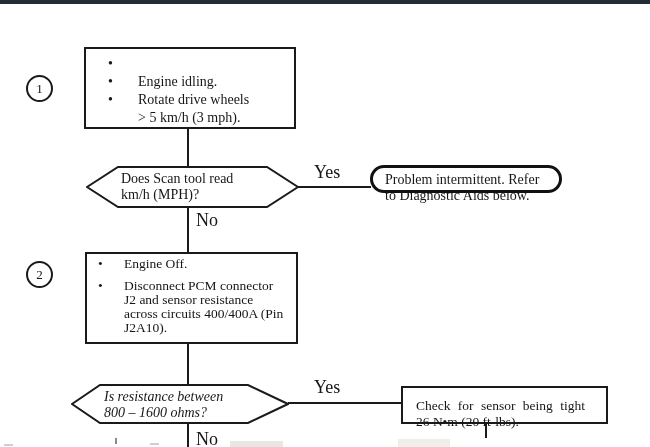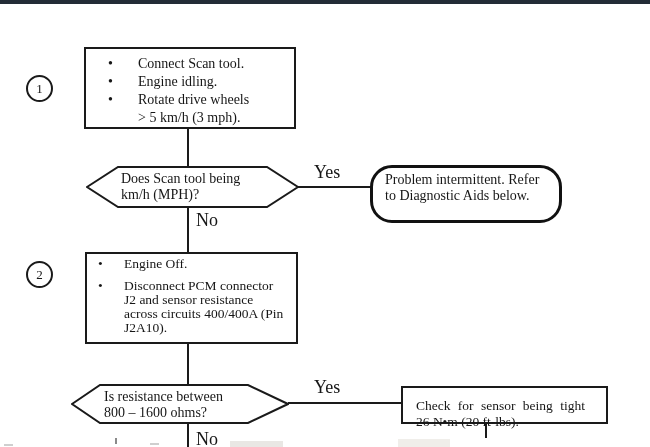--- a/index.html
+++ b/index.html
@@ -44,21 +44,20 @@
     <span>1</span>
   </div>
   <div class="circle" style="left:26px;top:261px;">
     <span>2</span>
   </div>
 
   <div class="box" style="left:84px;top:47px;width:212px;height:82px;">
     <div class="box1-list">
       <div class="row">
         <span class="bl">•</span>
-        <span>Connect Scan tool.</span>
       </div>
       <div class="row">
         <span class="bl">•</span>
         <span>Engine idling.</span>
       </div>
       <div class="row">
         <span class="bl">•</span>
         <span>Rotate drive wheels</span>
       </div>
       <div class="row">
@@ -69,28 +68,28 @@
   </div>
 
   <div class="ln" style="left:187px;top:129px;width:2px;height:38px;"></div>
 
   <div class="hexwrap" style="left:86px;top:166px;width:213px;height:42px;">
     <svg width="213" height="42" viewBox="0 0 213 42">
       <polygon points="1,21 32,1 181,1 212,21 181,41 32,41" fill="#ffffff" stroke="#1a1a1a" stroke-width="2"></polygon>
     </svg>
   </div>
   <div class="hextext" style="left:121px;top:171px;">
-    <div>Does Scan tool being</div>
+    <div>Does Scan tool read</div>
     <div>km/h (MPH)?</div>
   </div>
 
   <span class="lbl" style="left:314px;top:162px;">Yes</span>
   <div class="ln" style="left:297px;top:186px;width:74px;height:2px;"></div>
 
-  <div class="oval" style="left:370px;top:165px;width:192px;height:58px;">
+  <div class="oval" style="left:370px;top:165px;width:192px;height:28px;">
     <div class="ovaltext">
       <div>Problem intermittent. Refer</div>
       <div>to Diagnostic Aids below.</div>
     </div>
   </div>
 
   <span class="lbl" style="left:196px;top:210px;">No</span>
   <div class="ln" style="left:187px;top:207px;width:2px;height:46px;"></div>
 
   <div class="box" style="left:85px;top:252px;width:213px;height:92px;">
@@ -121,21 +120,21 @@
     </div>
   </div>
 
   <div class="ln" style="left:187px;top:343px;width:2px;height:42px;"></div>
 
   <div class="hexwrap" style="left:71px;top:384px;width:218px;height:40px;">
     <svg width="218" height="40" viewBox="0 0 218 40">
       <polygon points="1,20 29,1 177,1 217,20 177,39 29,39" fill="#ffffff" stroke="#1a1a1a" stroke-width="2"></polygon>
     </svg>
   </div>
-  <div class="hextext" style="left:104px;top:389px;">
+  <div class="hextext" style="left:104px;top:389px;font-style:italic;">
     <div>Is resistance between</div>
     <div>800 – 1600 ohms?</div>
   </div>
 
   <span class="lbl" style="left:314px;top:377px;">Yes</span>
   <div class="ln" style="left:288px;top:402px;width:114px;height:2px;"></div>
 
   <div class="box" style="left:401px;top:386px;width:207px;height:38px;">
     <div class="box3text">
       <div class="wspread">Check for sensor being tight</div>

